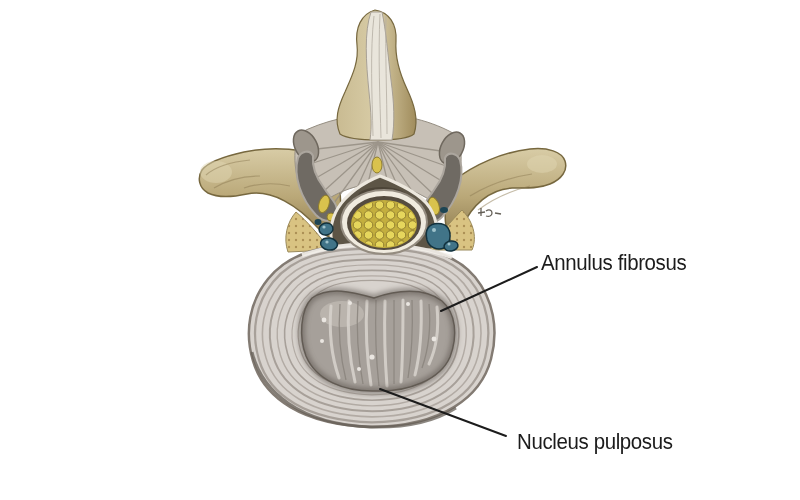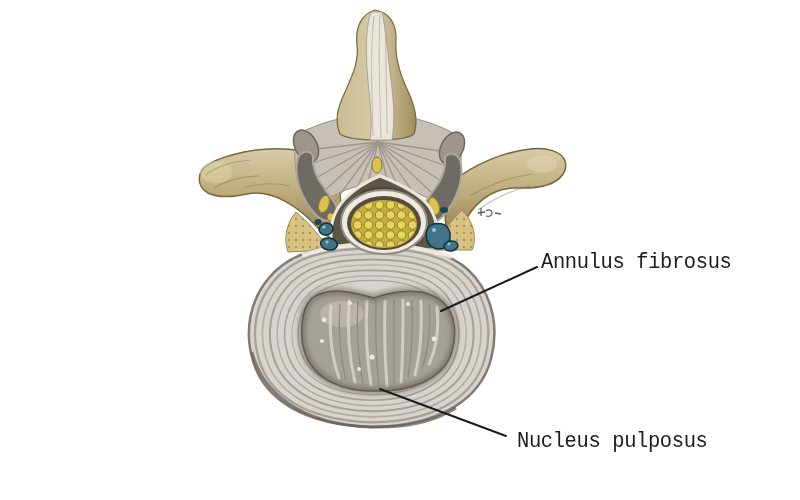--- a/index.html
+++ b/index.html
@@ -1,19 +1,19 @@
 <!DOCTYPE html>
 <html style="--c-background: #ffffff; --c-label-text: #1c1c1c; --c-leader-line: #1c1c1c; --c-bone: #bca97a; --c-bone-outline: #77683f; --c-ligament: #e9e5db; --c-arch-gray: #c7c0b6; --c-process-gray: #9d968c; --c-cartilage: #6f6a63; --c-canal: #5d5546; --c-dura: #f0ebdf; --c-nerve-yellow: #e6d65c; --c-nerve-outline: #8f7d2e; --c-vein-teal: #417488; --c-vein-outline: #12323e; --c-fat-yellow: #d9c382; --c-disc: #d8d3ce; --c-disc-ring: #a29a93; --c-disc-edge: #837b73; --c-nucleus: #a6a09a; --c-nucleus-dark: #575048; --c-nucleus-streak: #d6d1cb;"><head>
 <meta charset="utf-8">
 <style>
   html,body{margin:0;padding:0;background:#fff;}
   .stage{
     position:relative;width:800px;height:500px;
     background:var(--c-background,#fff);overflow:hidden;
-    font-family:Liberation Mono, monospace;
+    font-family:Liberation Sans, sans-serif;
   }
   .stage svg{position:absolute;left:0;top:0;}
   .anat-label{
     position:absolute;
     font-size:22px;line-height:1.2;
     letter-spacing:-0.4px;
     color:var(--c-label-text,#1c1c1c);
     transform:scaleX(0.93);transform-origin:left top;
     white-space:nowrap;
   }

